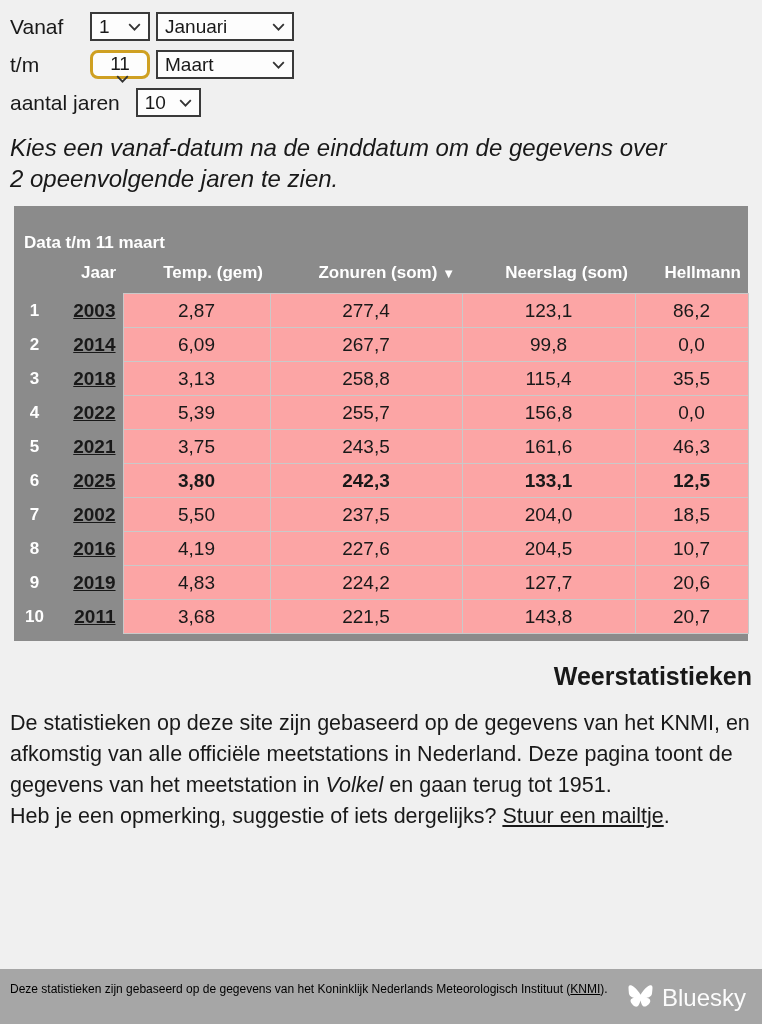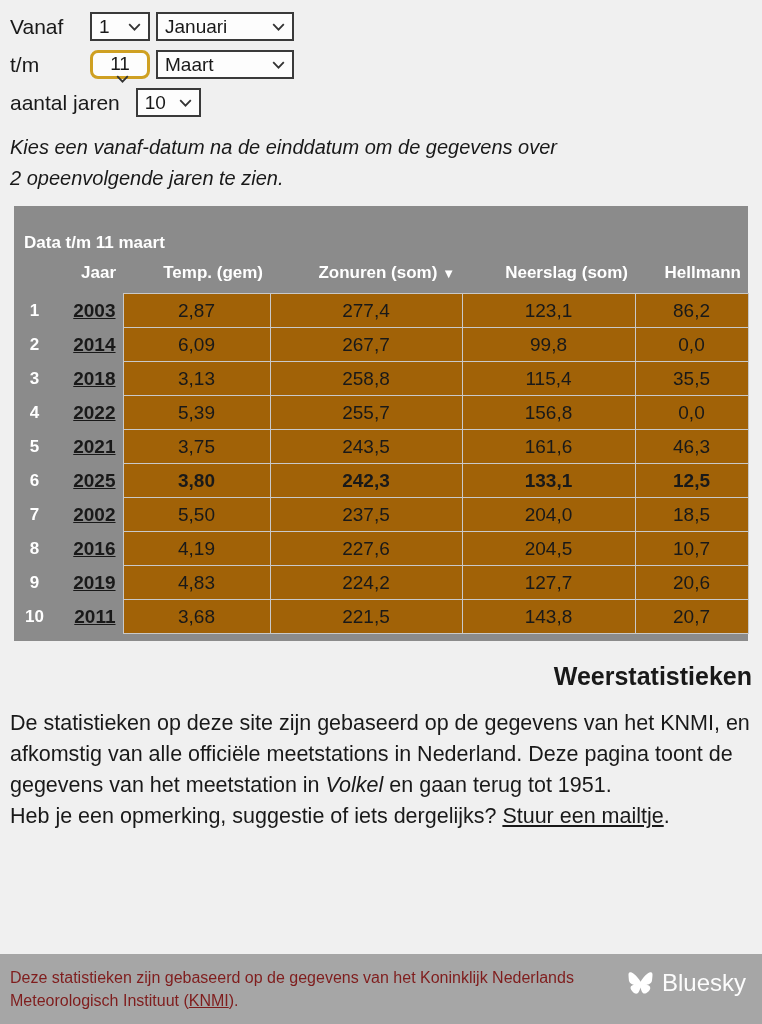--- a/index.html
+++ b/index.html
@@ -25,53 +25,53 @@
     display: inline-flex; align-items: center; justify-content: space-between;
     background: #fdfdfd; border: 2px solid #3a3a3a; height: 29px;
     padding: 0 7px; font-size: 19px; margin-right: 6px; cursor: pointer;
   }
   .select.focused { border: 3px solid #cfa022; border-radius: 8px; flex-direction: column; }
   .w-day   { width: 60px; }
   .w-month { width: 138px; }
   .w-years { width: 65px; }
   .chev { flex: 0 0 auto; margin-left: 4px; }
 
-  .hint { font-size: 20px; font-style: italic; line-height: 31px; margin: 15px 0 0 0; }
+  .hint { font-size: 24px; font-style: italic; line-height: 31px; margin: 15px 0 0 0; }
 
   
   .table-wrap { margin: 12px 4px 0 4px; background: #8b8b8b; padding-bottom: 7px; }
   .caption { color: #fff; font-weight: 700; font-size: 17px; padding: 27px 10px 8px 10px; }
   table { width: 100%; border-collapse: collapse; table-layout: fixed; }
   th {
     color: #fff; font-weight: 700; font-size: 17px; text-align: right;
     padding: 2px 7px 10px 0; cursor: pointer; white-space: nowrap;
   }
   .sort { font-size: 13px; }
   td { height: 34px; font-size: 19px; text-align: center; }
   td.num { color: #fff; font-weight: 700; font-size: 17px; }
   td.year { text-align: right; padding-right: 7px; }
   .year-link { font-weight: 700; color: #191919; text-decoration: underline; cursor: pointer; }
-  td.val { background: #a16207; border: 1px solid #c9c9c9; }
+  td.val { background: #fca5a5; border: 1px solid #c9c9c9; }
   tr.current td.val { font-weight: 700; }
 
   
   h2 { font-size: 25px; margin: 21px 0 17px 2px; font-weight: 700; text-align: right; }
   .stats-p { font-size: 21.5px; line-height: 31px; margin: 15px 0 0 0; max-width: 742px; }
   .lnk { color: inherit; text-decoration: underline; cursor: pointer; }
   em { font-style: italic; }
 
   
   footer {
     margin-top: auto; background: #a6a6a6;
     display: flex; justify-content: space-between; align-items: flex-start;
     padding: 12px 16px 12px 10px;
   }
-  .footer-text { font-size: 16px; line-height: 1.45; color: #7f1d1d; max-width: 600px; }
+  .footer-text { font-size: 12px; line-height: 1.45; color: #000000; max-width: 600px; }
   .bluesky {
-    display: flex; align-items: center; gap: 8px;
+    display: flex; gap: 8px;
     color: #fcfcfc; font-size: 24px; text-decoration: none; margin-top: 3px; cursor: pointer;
   }
 </style>
 </head>
 <body>
 
 <div class="content">
 
 
   <div>

